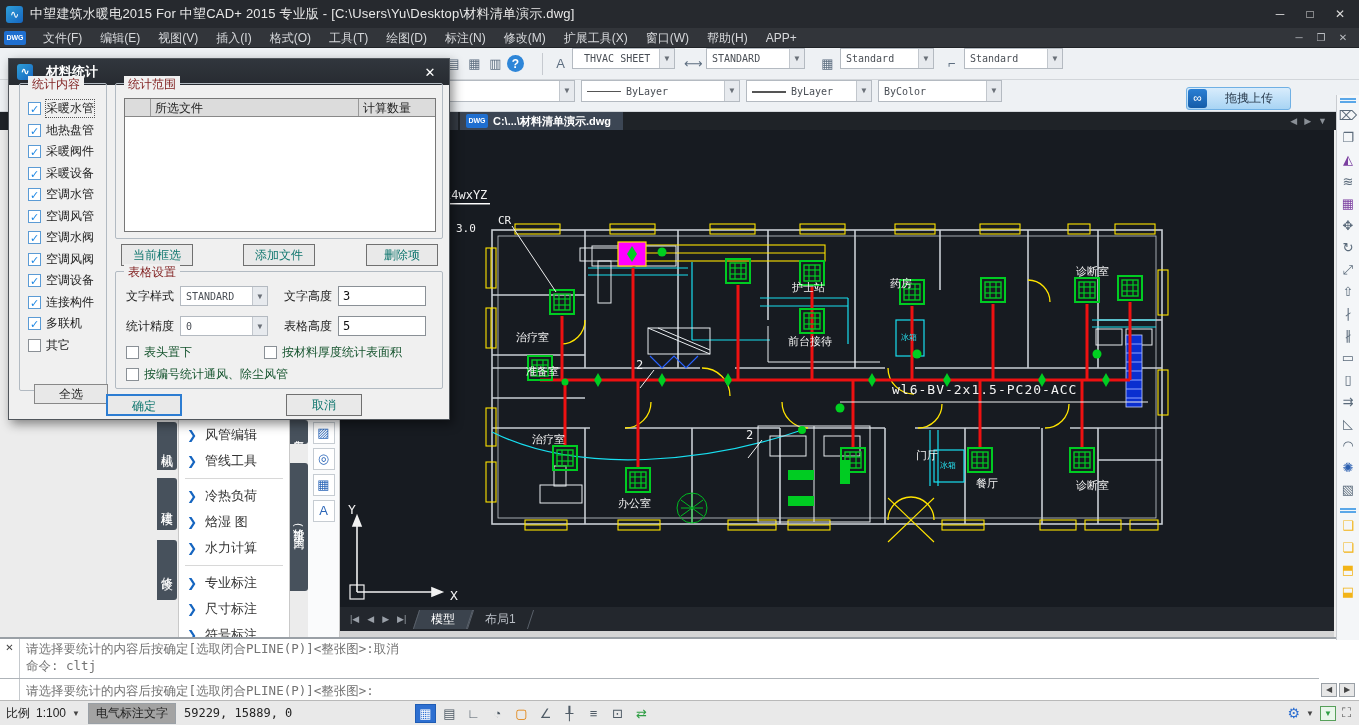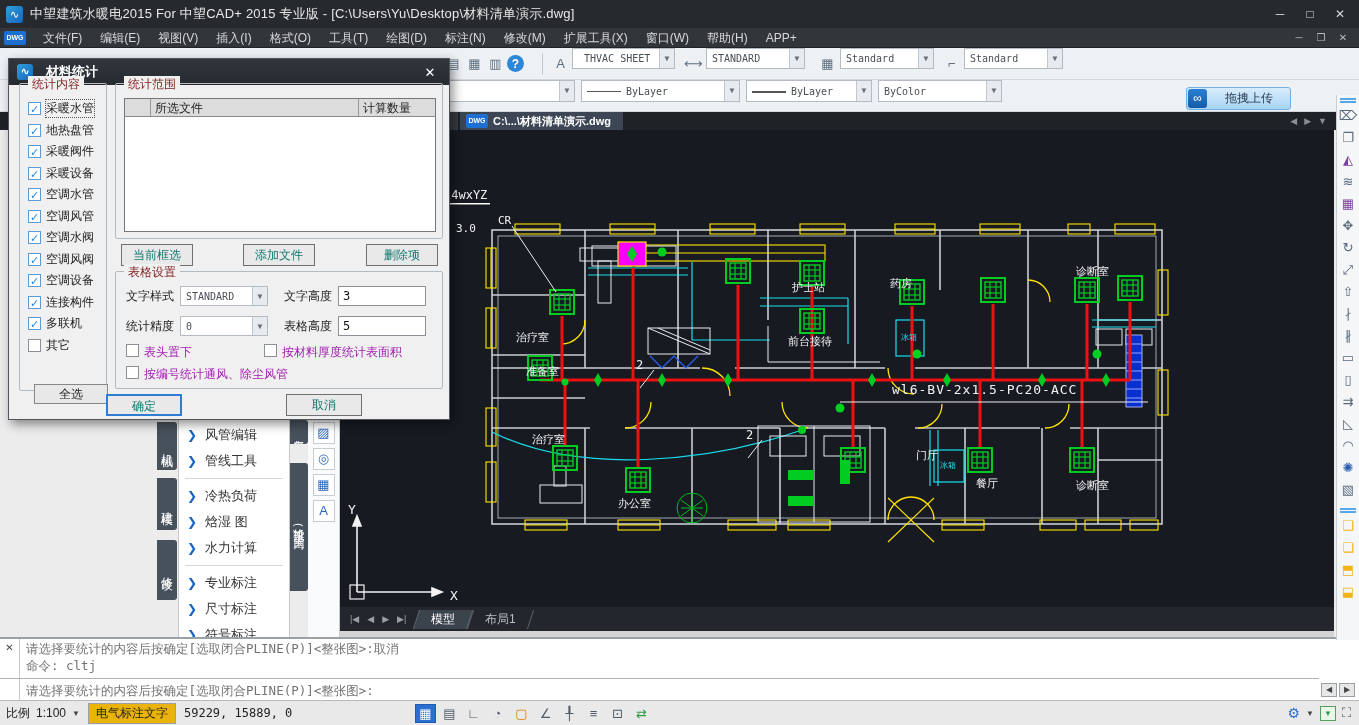--- a/index.html
+++ b/index.html
@@ -131,39 +131,39 @@
   .b-cur { left:112px; top:185px; width:72px; }
   .b-add { left:234px; top:185px; width:72px; }
   .b-del { left:357px; top:185px; width:72px; }
   .b-ok  { left:97px;  top:335px; width:76px; border:2px solid #2d7dd2; }
   .b-cancel { left:277px; top:335px; width:76px; }
   .ts-row { position:absolute; display:flex; align-items:center; font-size:12px; color:#222; }
   .ts-lb { width:54px; }
   .ts-combo { width:88px; height:20px; }
   .ts-input { width:88px; height:20px; border:1px solid #8a9096; background:#fff; font-size:12px; padding:0 4px;
     font-family:"DejaVu Sans Mono",monospace; color:#111; }
-  .ts-chk { position:absolute; display:flex; align-items:flex-start; font-size:12px; color:#a21caf; }
+  .ts-chk { position:absolute; display:flex; align-items:center; font-size:12px; color:#14532d; }
 
   
   .cmdarea { position:absolute; left:0; top:637px; width:100%; height:63px; background:#fff; border-top:2px solid #9aa0a6; }
   .cmd-side { position:absolute; left:0; top:0; width:20px; height:100%; border-right:1px solid #c5c9cd; }
   .cmd-x { width:100%; text-align:center; font-size:10px; color:#444; padding-top:3px; }
   .cmd-lines { position:absolute; left:26px; top:2px; right:40px; font-family:"DejaVu Sans Mono",monospace;
     font-size:12.5px; color:#737373; }
   .cmd-line { height:17px; white-space:nowrap; }
   .cmd-div { border-top:1px solid #aeb3b8; margin:3px 0 4px -26px; }
   .cmd-scroll { position:absolute; right:4px; bottom:3px; display:flex; gap:2px; }
   .cs-btn { width:16px; height:14px; background:#e7e7e7; border:1px solid #9aa0a6; font-size:8px; text-align:center; line-height:12px; color:#444; }
 
   
   .statusbar { position:absolute; left:0; top:700px; width:100%; height:25px; background:#e9e9e9;
     border-top:1px solid #b9b9b9; display:flex; align-items:center; font-size:12px; color:#222; }
   .sb-scale { display:flex; align-items:center; gap:6px; padding:0 8px 0 6px; }
   .sb-caret { font-size:8px; color:#444; }
-  .sb-txtbtn { border:1px solid #9aa0a6; background:#eab308; padding:1px 7px; margin-right:8px; }
+  .sb-txtbtn { border:1px solid #9aa0a6; background:#a3a3a3; padding:1px 7px; margin-right:8px; }
   .sb-coords { font-family:"DejaVu Sans Mono",monospace; font-size:12px; margin-right:12px; }
   .sb-icons { position:absolute; left:415px; display:flex; gap:3px; }
   .sb-ic { width:21px; height:19px; border:1px solid transparent; color:#4f5b66; font-size:13px; text-align:center; line-height:18px; }
   .sb-ic.active { background:#2d6fd1; color:#fff; border-color:#1f5cb4; }
   .sb-ic.orange { color:#e07c00; } .sb-ic.green { color:#2f9e44; }
   .sb-toggles { position:absolute; left:685px; display:flex; gap:4px; align-items:center; }
   .sb-tg { padding:1px 4px; }
   .sb-tg.active { border:1px solid #8a9096; background:#f4f4f4; }
   .sb-right { position:absolute; right:8px; display:flex; align-items:center; gap:6px; }
   .gear { color:#2d6fd1; font-size:14px; }

